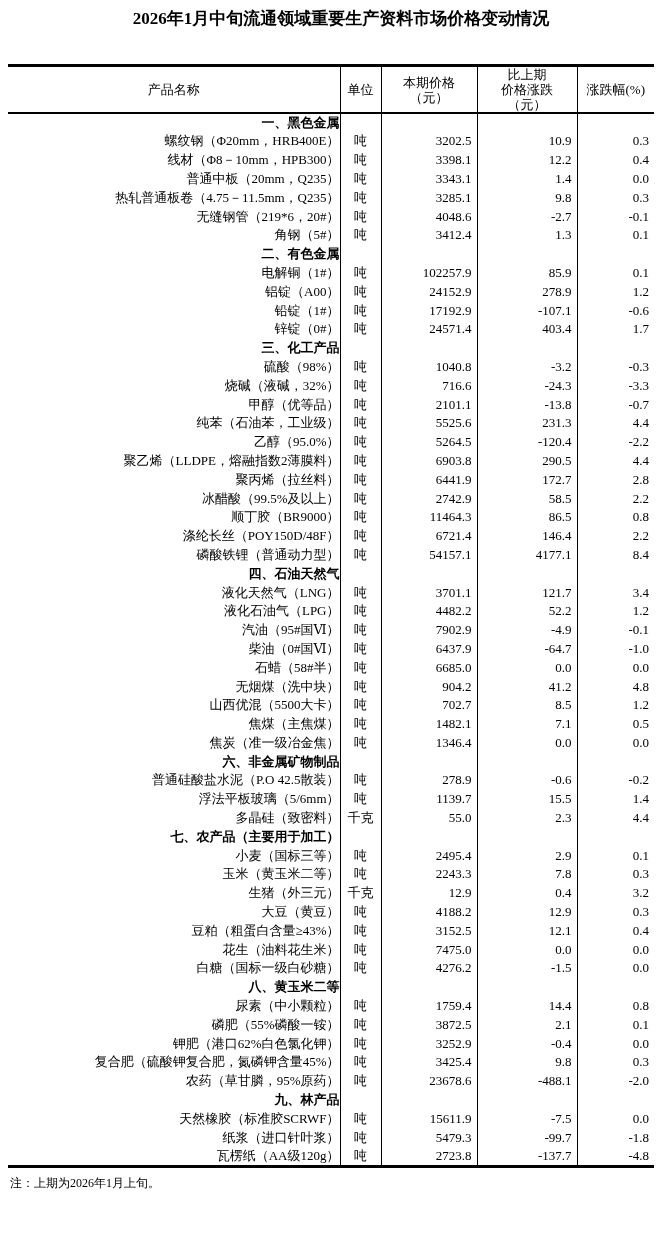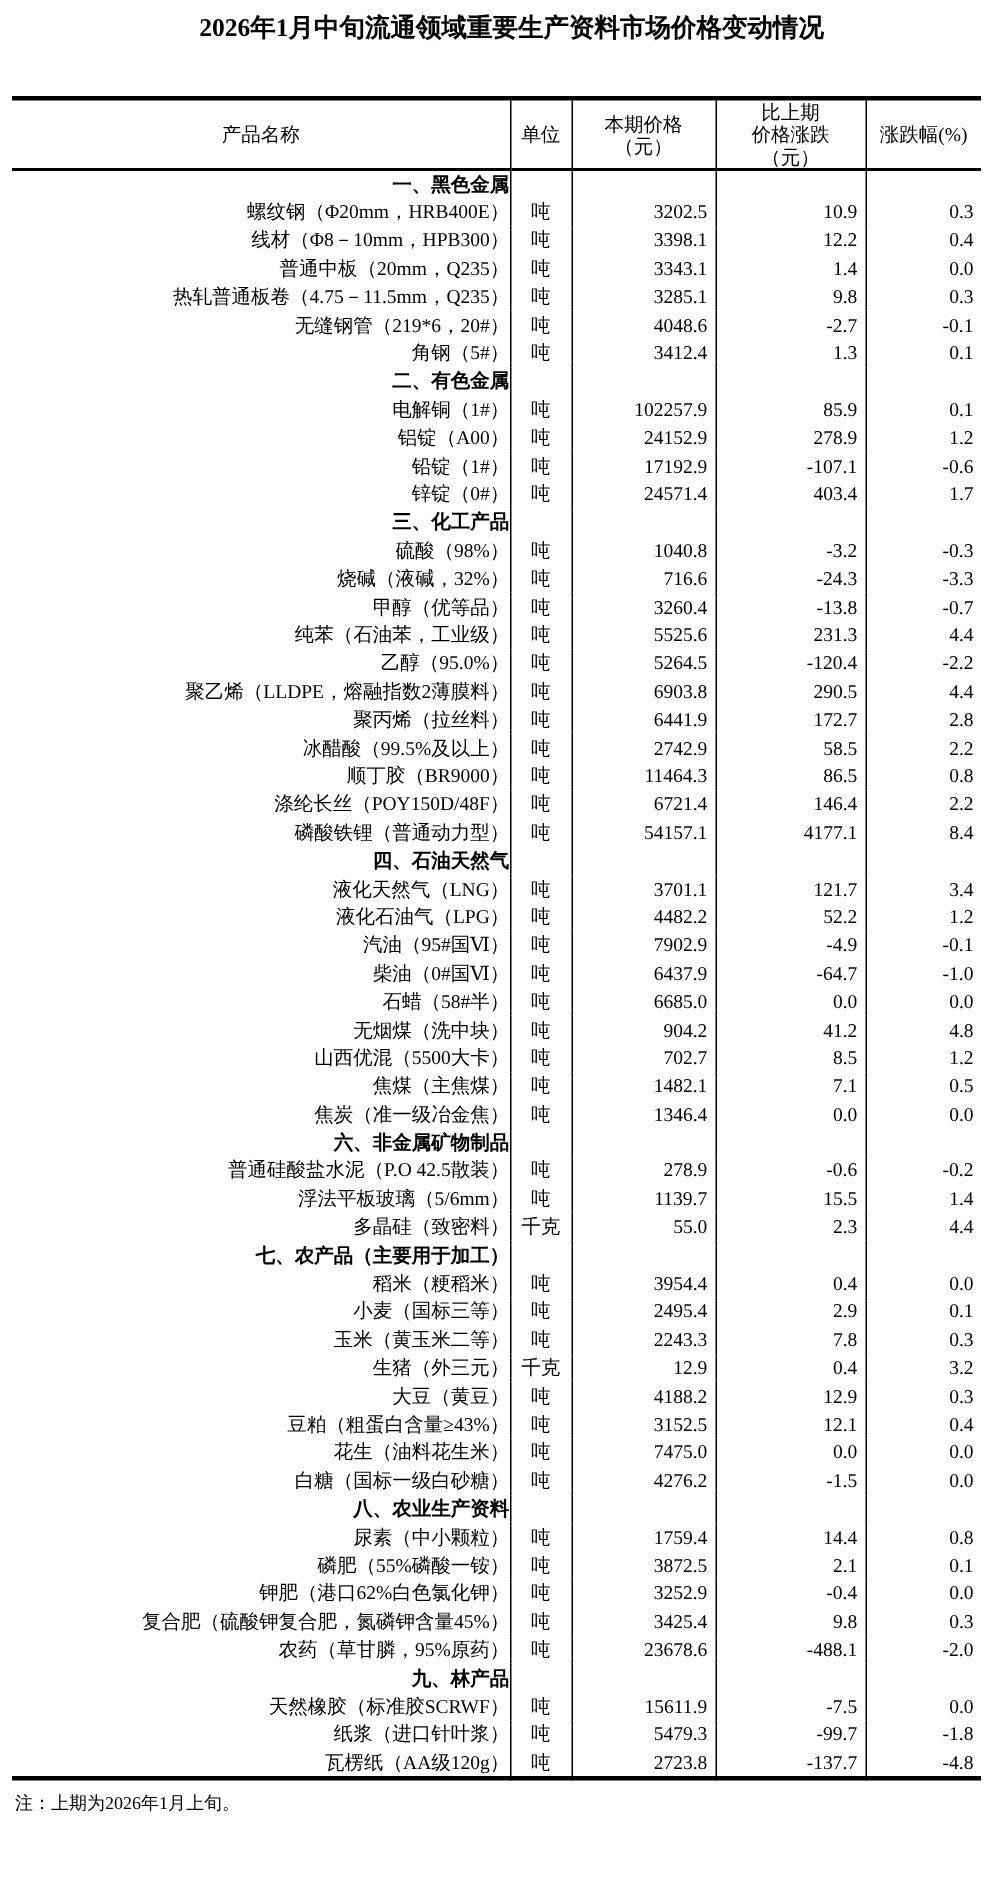--- a/index.html
+++ b/index.html
@@ -173,21 +173,21 @@
         <tr>
           <td class="c-name">烧碱（液碱，32%）</td>
           <td class="c-unit">吨</td>
           <td class="c-price">716.6</td>
           <td class="c-change">-24.3</td>
           <td class="c-pct">-3.3</td>
         </tr>
         <tr>
           <td class="c-name">甲醇（优等品）</td>
           <td class="c-unit">吨</td>
-          <td class="c-price">3260.4</td>
+          <td class="c-price">2101.1</td>
           <td class="c-change">-13.8</td>
           <td class="c-pct">-0.7</td>
         </tr>
         <tr>
           <td class="c-name">纯苯（石油苯，工业级）</td>
           <td class="c-unit">吨</td>
           <td class="c-price">5525.6</td>
           <td class="c-change">231.3</td>
           <td class="c-pct">4.4</td>
         </tr>
@@ -339,27 +339,20 @@
           <td class="c-pct">4.4</td>
         </tr>
         <tr class="section-row">
           <td class="c-name">七、农产品（主要用于加工）</td>
           <td class="c-unit"></td>
           <td class="c-price"></td>
           <td class="c-change"></td>
           <td class="c-pct"></td>
         </tr>
         <tr>
-          <td class="c-name">稻米（粳稻米）</td>
-          <td class="c-unit">吨</td>
-          <td class="c-price">3954.4</td>
-          <td class="c-change">0.4</td>
-          <td class="c-pct">0.0</td>
-        </tr>
-        <tr>
           <td class="c-name">小麦（国标三等）</td>
           <td class="c-unit">吨</td>
           <td class="c-price">2495.4</td>
           <td class="c-change">2.9</td>
           <td class="c-pct">0.1</td>
         </tr>
         <tr>
           <td class="c-name">玉米（黄玉米二等）</td>
           <td class="c-unit">吨</td>
           <td class="c-price">2243.3</td>
@@ -395,21 +388,21 @@
           <td class="c-pct">0.0</td>
         </tr>
         <tr>
           <td class="c-name">白糖（国标一级白砂糖）</td>
           <td class="c-unit">吨</td>
           <td class="c-price">4276.2</td>
           <td class="c-change">-1.5</td>
           <td class="c-pct">0.0</td>
         </tr>
         <tr class="section-row">
-          <td class="c-name">八、农业生产资料</td>
+          <td class="c-name">八、黄玉米二等</td>
           <td class="c-unit"></td>
           <td class="c-price"></td>
           <td class="c-change"></td>
           <td class="c-pct"></td>
         </tr>
         <tr>
           <td class="c-name">尿素（中小颗粒）</td>
           <td class="c-unit">吨</td>
           <td class="c-price">1759.4</td>
           <td class="c-change">14.4</td>

